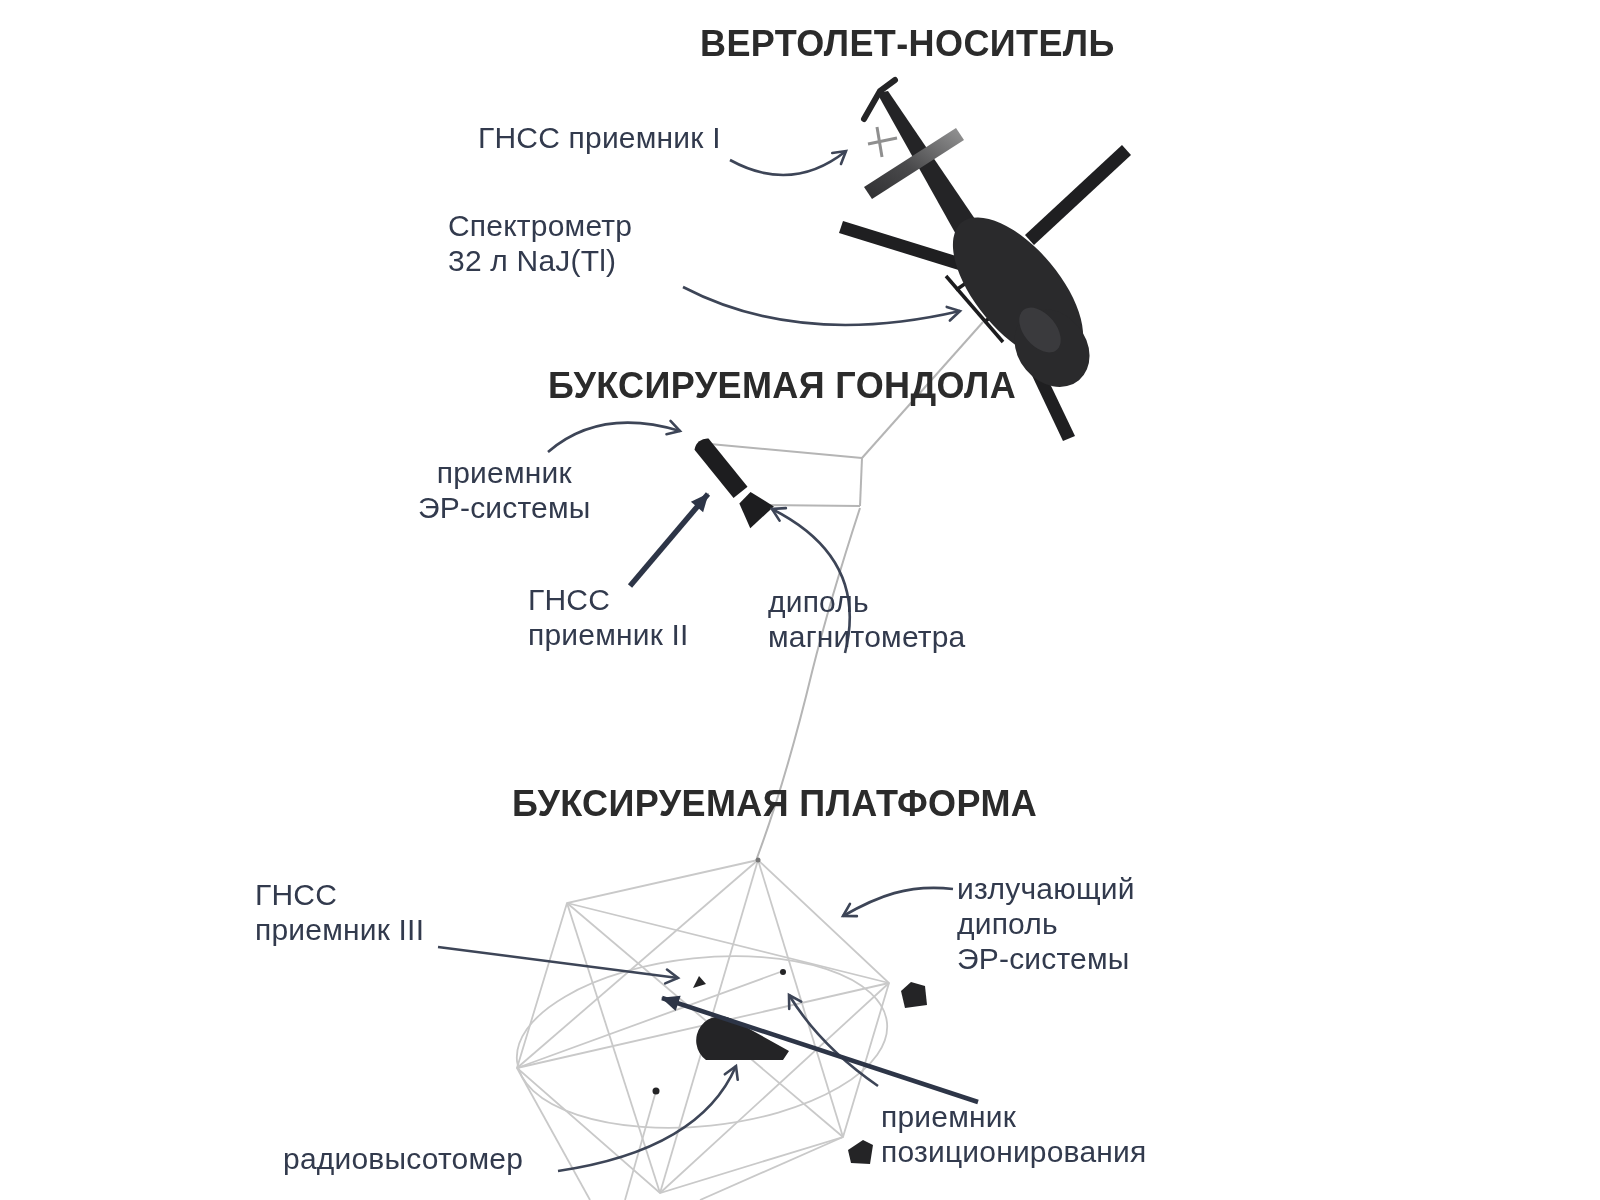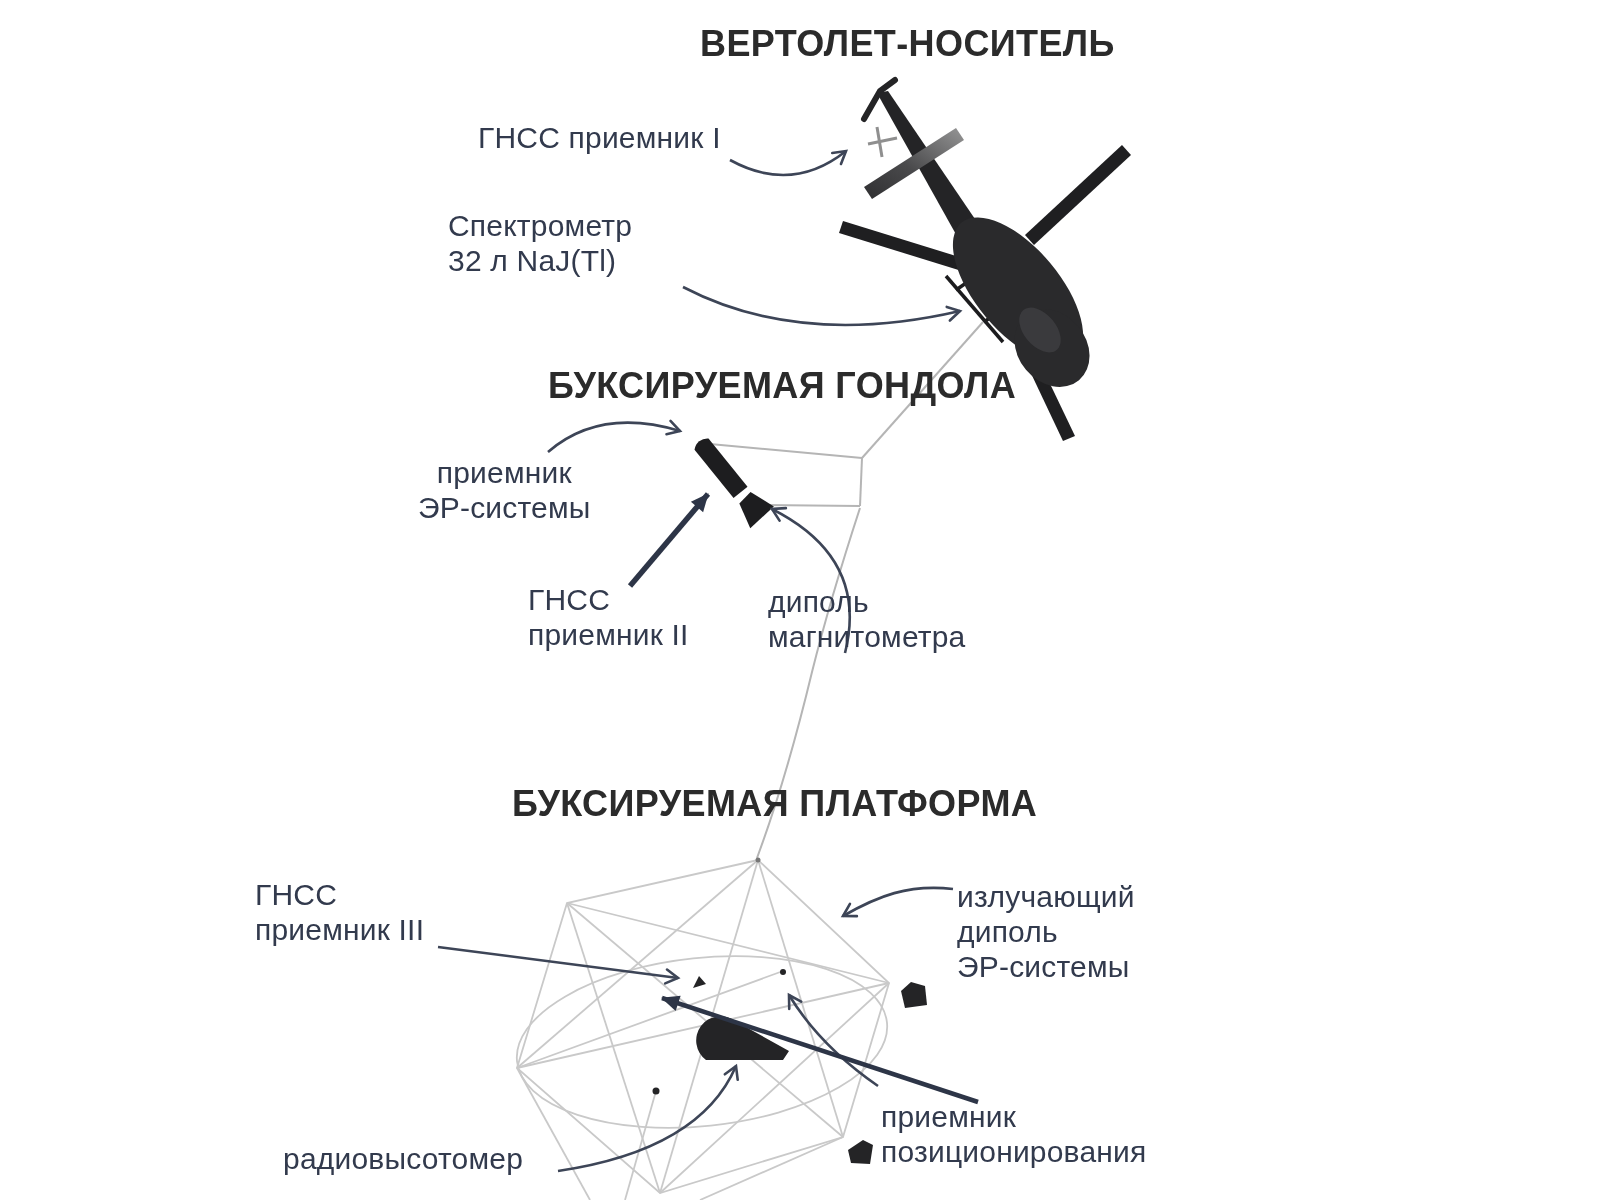--- a/index.html
+++ b/index.html
@@ -136,20 +136,20 @@
   <div class="lbl" style="left:448px;top:208px;">Спектрометр
 32 л NaJ(Tl)</div>
   <div class="lbl" style="left:418px;top:455px;text-align:center;">приемник
 ЭР-системы</div>
   <div class="lbl" style="left:528px;top:582px;">ГНСС
 приемник II</div>
   <div class="lbl" style="left:768px;top:584px;">диполь
 магнитометра</div>
   <div class="lbl" style="left:255px;top:877px;">ГНСС
 приемник III</div>
-  <div class="lbl" style="left:957px;top:871px;margin-top:8px;">излучающий
+  <div class="lbl" style="left:957px;top:871px;">излучающий
 диполь
 ЭР-системы</div>
   <div class="lbl" style="left:881px;top:1099px;">приемник
 позиционирования</div>
   <div class="lbl" style="left:283px;top:1141px;">радиовысотомер</div>
 
 </div>
 
 </body></html>

